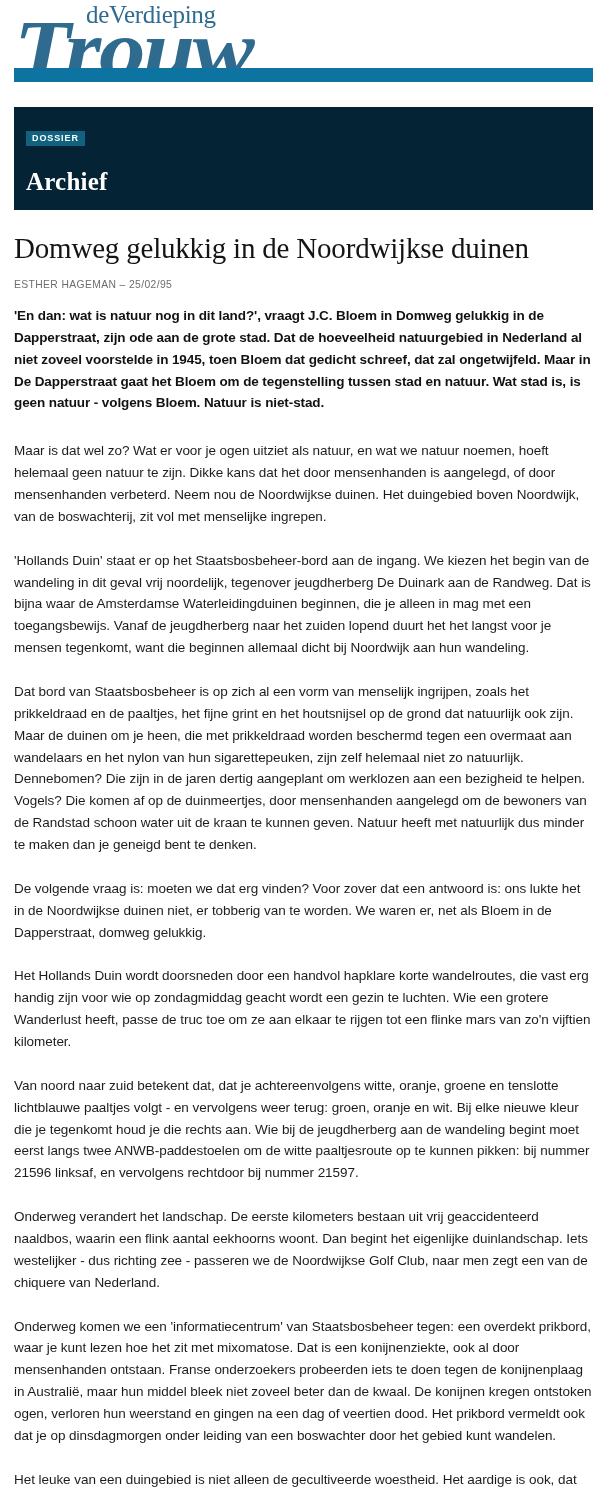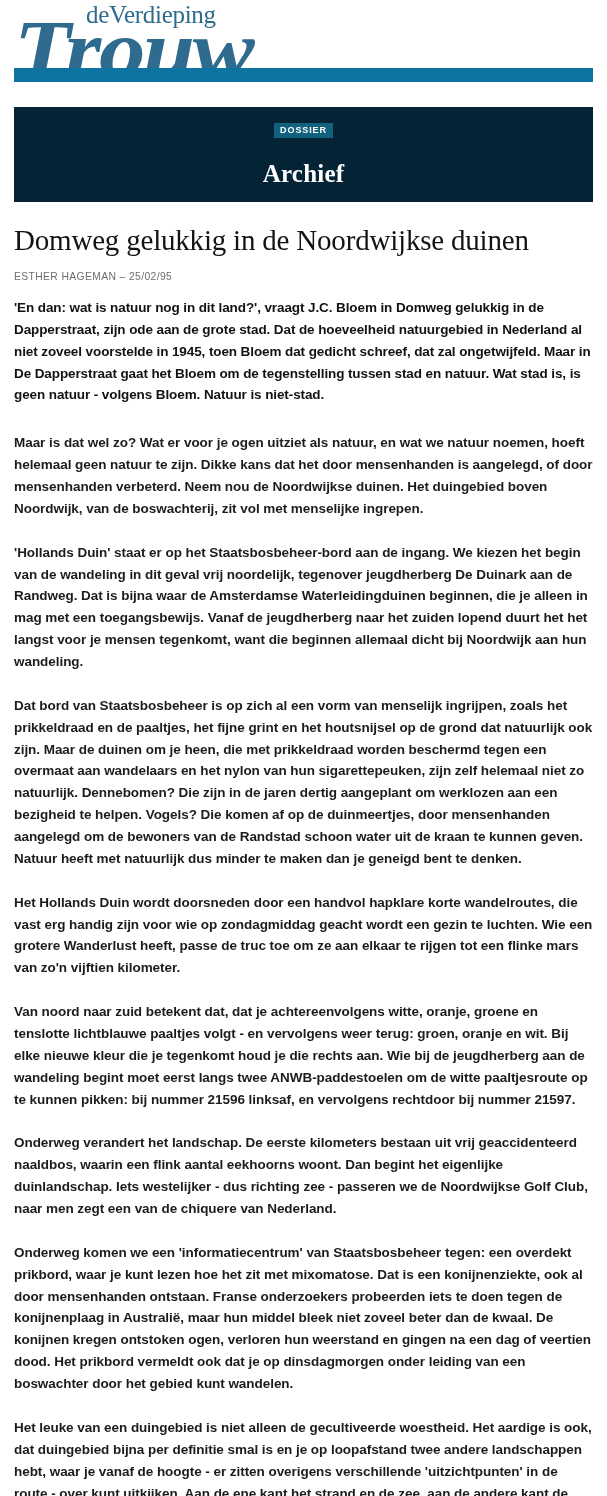--- a/index.html
+++ b/index.html
@@ -69,23 +69,22 @@
 
   .spacer-after-rule {
     height: 25px;
     background: #ffffff;
   }
 
   
   .dossier-band {
     background: #042436;
     margin: 0 14px;
-    padding: 12px 12px 14px 12px;
+    padding: 20px 12px 14px 12px;
     box-sizing: border-box;
-    text-align: center;
   }
   .dossier-badge {
     display: inline-block;
     background: #12627f;
     color: #ffffff;
     font-family: "Liberation Sans", sans-serif;
     font-weight: bold;
     font-size: 9px;
     letter-spacing: 0.9px;
     padding: 3px 6px 3px 6px;
@@ -133,21 +132,21 @@
     line-height: 1.62;
     color: #121212;
     margin: 15px 0 16px 0;
     letter-spacing: -0.1px;
   }
   .body-copy {
     margin-top: 26px;
   }
   .body-copy p {
     font-family: "Liberation Sans", sans-serif;
-    font-weight: bold;
+    font-weight: normal;
     font-size: 13.5px;
     line-height: 1.62;
     color: #1c1c1c;
     margin: 0 0 22px 0;
     letter-spacing: -0.05px;
   }
   .body-copy p:last-child {
     margin-bottom: 0;
   }
 </style>
@@ -175,20 +174,21 @@
     <h1 class="headline">Domweg gelukkig in de Noordwijkse duinen</h1>
 
     <div class="byline">ESTHER HAGEMAN – 25/02/95</div>
 
     <p class="intro">'En dan: wat is natuur nog in dit land?', vraagt J.C. Bloem in Domweg gelukkig in de Dapperstraat, zijn ode aan de grote stad. Dat de hoeveelheid natuurgebied in Nederland al niet zoveel voorstelde in 1945, toen Bloem dat gedicht schreef, dat zal ongetwijfeld. Maar in De Dapperstraat gaat het Bloem om de tegenstelling tussen stad en natuur. Wat stad is, is geen natuur - volgens Bloem. Natuur is niet-stad.</p>
 
     <div class="body-copy" id="body-copy">
         <p>Maar is dat wel zo? Wat er voor je ogen uitziet als natuur, en wat we natuur noemen, hoeft helemaal geen natuur te zijn. Dikke kans dat het door mensenhanden is aangelegd, of door mensenhanden verbeterd. Neem nou de Noordwijkse duinen. Het duingebied boven Noordwijk, van de boswachterij, zit vol met menselijke ingrepen.</p>
         <p>'Hollands Duin' staat er op het Staatsbosbeheer-bord aan de ingang. We kiezen het begin van de wandeling in dit geval vrij noordelijk, tegenover jeugdherberg De Duinark aan de Randweg. Dat is bijna waar de Amsterdamse Waterleidingduinen beginnen, die je alleen in mag met een toegangsbewijs. Vanaf de jeugdherberg naar het zuiden lopend duurt het het langst voor je mensen tegenkomt, want die beginnen allemaal dicht bij Noordwijk aan hun wandeling.</p>
         <p>Dat bord van Staatsbosbeheer is op zich al een vorm van menselijk ingrijpen, zoals het prikkeldraad en de paaltjes, het fijne grint en het houtsnijsel op de grond dat natuurlijk ook zijn. Maar de duinen om je heen, die met prikkeldraad worden beschermd tegen een overmaat aan wandelaars en het nylon van hun sigarettepeuken, zijn zelf helemaal niet zo natuurlijk. Dennebomen? Die zijn in de jaren dertig aangeplant om werklozen aan een bezigheid te helpen. Vogels? Die komen af op de duinmeertjes, door mensenhanden aangelegd om de bewoners van de Randstad schoon water uit de kraan te kunnen geven. Natuur heeft met natuurlijk dus minder te maken dan je geneigd bent te denken.</p>
+        <p>De volgende vraag is: moeten we dat erg vinden? Voor zover dat een antwoord is: ons lukte het in de Noordwijkse duinen niet, er tobberig van te worden. We waren er, net als Bloem in de Dapperstraat, domweg gelukkig.</p>
         <p>Het Hollands Duin wordt doorsneden door een handvol hapklare korte wandelroutes, die vast erg handig zijn voor wie op zondagmiddag geacht wordt een gezin te luchten. Wie een grotere Wanderlust heeft, passe de truc toe om ze aan elkaar te rijgen tot een flinke mars van zo'n vijftien kilometer.</p>
         <p>Van noord naar zuid betekent dat, dat je achtereenvolgens witte, oranje, groene en tenslotte lichtblauwe paaltjes volgt - en vervolgens weer terug: groen, oranje en wit. Bij elke nieuwe kleur die je tegenkomt houd je die rechts aan. Wie bij de jeugdherberg aan de wandeling begint moet eerst langs twee ANWB-paddestoelen om de witte paaltjesroute op te kunnen pikken: bij nummer 21596 linksaf, en vervolgens rechtdoor bij nummer 21597.</p>
         <p>Onderweg verandert het landschap. De eerste kilometers bestaan uit vrij geaccidenteerd naaldbos, waarin een flink aantal eekhoorns woont. Dan begint het eigenlijke duinlandschap. Iets westelijker - dus richting zee - passeren we de Noordwijkse Golf Club, naar men zegt een van de chiquere van Nederland.</p>
         <p>Onderweg komen we een 'informatiecentrum' van Staatsbosbeheer tegen: een overdekt prikbord, waar je kunt lezen hoe het zit met mixomatose. Dat is een konijnenziekte, ook al door mensenhanden ontstaan. Franse onderzoekers probeerden iets te doen tegen de konijnenplaag in Australië, maar hun middel bleek niet zoveel beter dan de kwaal. De konijnen kregen ontstoken ogen, verloren hun weerstand en gingen na een dag of veertien dood. Het prikbord vermeldt ook dat je op dinsdagmorgen onder leiding van een boswachter door het gebied kunt wandelen.</p>
         <p>Het leuke van een duingebied is niet alleen de gecultiveerde woestheid. Het aardige is ook, dat duingebied bijna per definitie smal is en je op loopafstand twee andere landschappen hebt, waar je vanaf de hoogte - er zitten overigens verschillende 'uitzichtpunten' in de route - over kunt uitkijken. Aan de ene kant het strand en de zee, aan de andere kant de laaggelegen geestgronden, waar de bollentelers hun nering hebben. Hier, in het geval van Noordwijk, doemt in het zuiden nog een derde landschap op: de Manhattan-achtige skyline van de badplaats.</p>
       </div>
 
   </article>
 
 </div>

